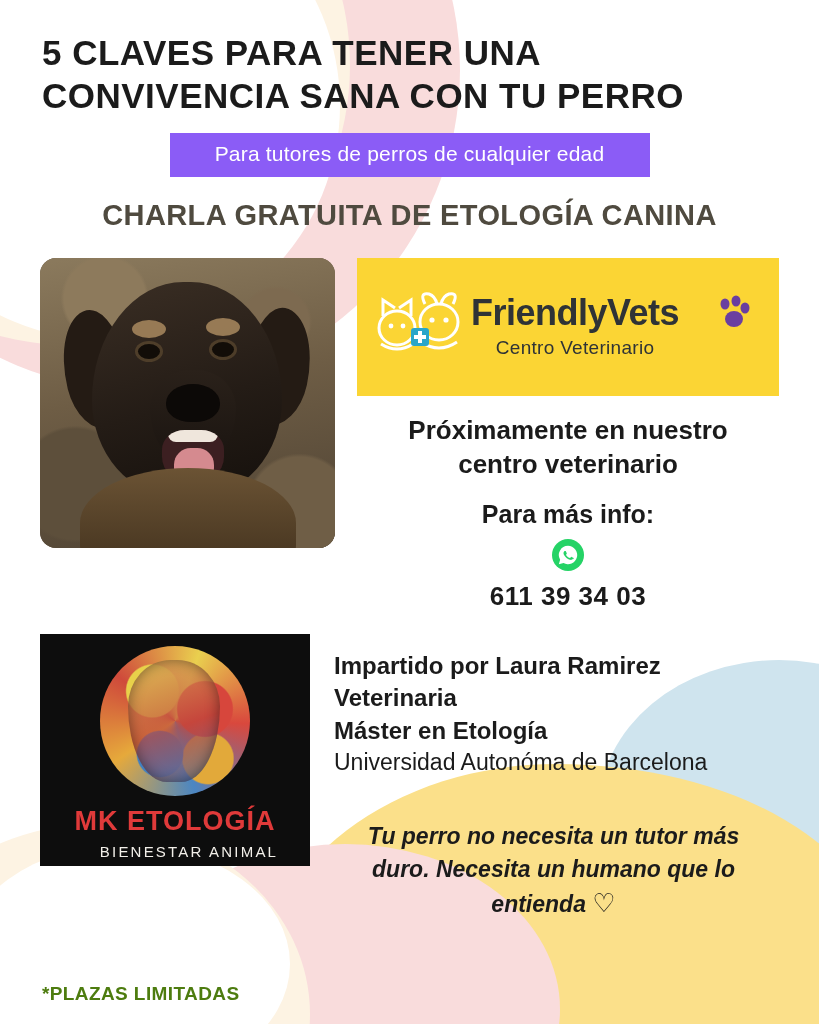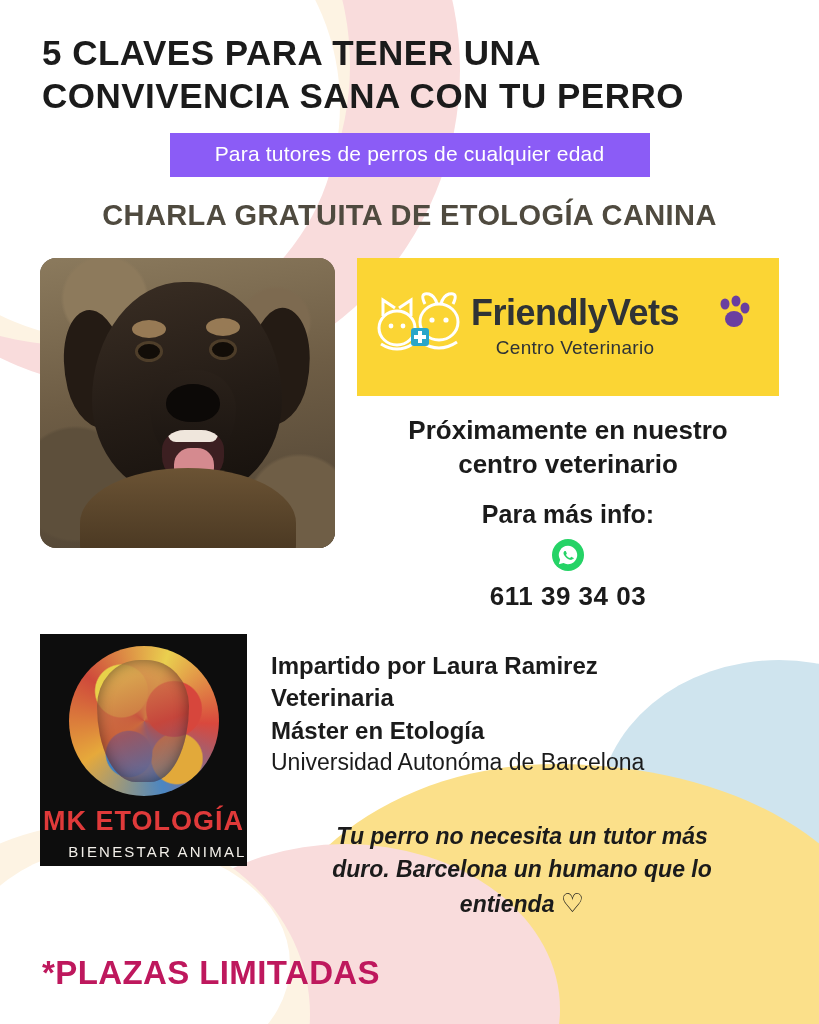--- a/index.html
+++ b/index.html
@@ -286,21 +286,21 @@
     flex: none;
   }
 
   .bottom-row {
     display: flex;
     margin: 22px 40px 0 40px;
     gap: 24px;
   }
 
   .mk-logo {
-    width: 207px; height: 232px;
+    width: 270px; height: 232px;
     background: #0d0d0d;
     flex: none;
     position: relative;
     display: flex;
     flex-direction: column;
     align-items: center;
     justify-content: flex-start;
     padding-top: 12px;
   }
   .mk-circle {
@@ -361,24 +361,24 @@
     font-style: italic;
     color: #1b1b1b;
     line-height: 1.42;
     text-align: center;
     padding-right: 6px;
   }
   .heart { font-style: normal; font-weight: normal; font-size: 26px; }
 
   .plazas {
     position: absolute;
-    left: 42px; bottom: 32px;
-    font-size: 33px;
-    font-weight: bold;
-    color: #be185d;
+    left: 42px; bottom: 19px;
+    font-size: 19px;
+    font-weight: bold;
+    color: #4d7c0f;
     letter-spacing: 0.4px;
     z-index: 7;
   }
 </style>
 </head>
 <body>
 
 <div class="bg-layer">
   <div class="blob-pink-top"></div>
   <div class="blob-cream-top"></div>
@@ -486,21 +486,21 @@
     </div>
 
     <div class="speaker-block">
       <div class="speaker-strong">Impartido por Laura Ramirez</div>
       <div class="speaker-strong">Veterinaria</div>
       <div class="speaker-strong">Máster en Etología</div>
       <div class="speaker-light">Universidad Autonóma de Barcelona</div>
 
       <div class="quote">
         <div>Tu perro no necesita un tutor más</div>
-        <div>duro. Barcelona un humano que lo</div>
+        <div>duro. Necesita un humano que lo</div>
         <div>
           <span>entienda</span>
           <span class="heart">♡</span>
         </div>
       </div>
     </div>
   </div>
 
 </div>
 

